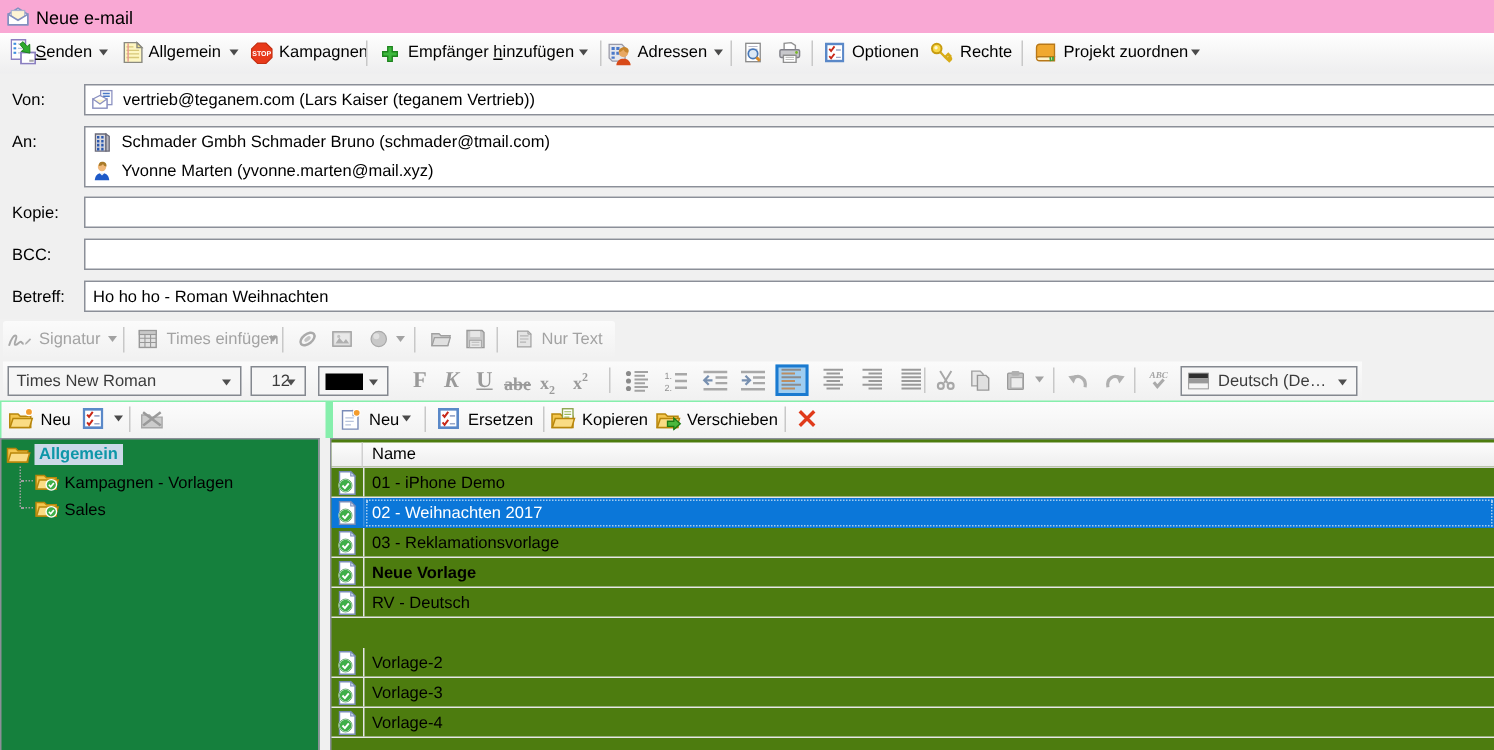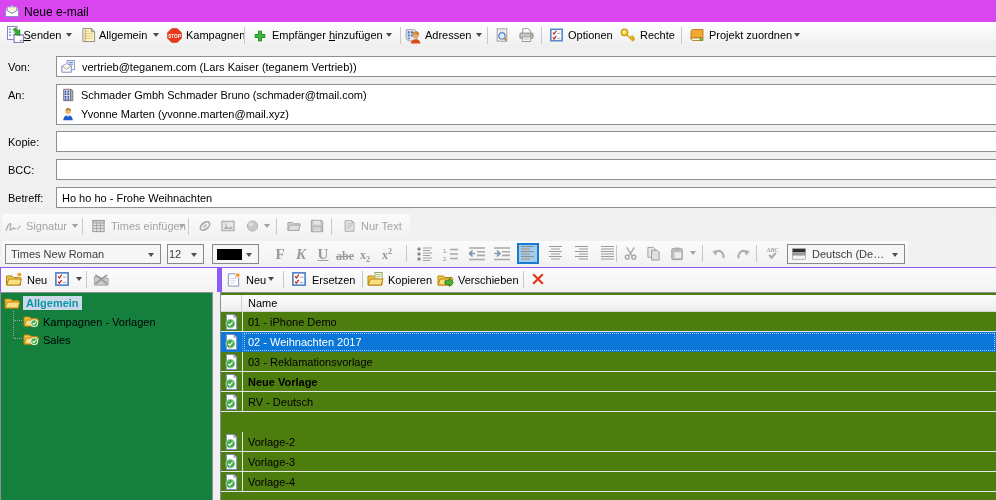--- a/index.html
+++ b/index.html
@@ -1,18 +1,18 @@
 <!DOCTYPE html>
 <html><head>
 <meta charset="utf-8">
 <style>
 * { margin:0; padding:0; box-sizing:border-box; }
 html,body { width:996px; height:500px; overflow:hidden; background:#f0f0f0;
   font-family:"Liberation Sans", sans-serif; font-size:11px; color:#000; }
-#titlebar { position:absolute; left:0; top:0; width:996px; height:22px; background:#d946ef;padding-left:16px; }
+#titlebar { position:absolute; left:0; top:0; width:996px; height:22px; background:#f9a8d4;padding-left:16px; }
 #toolbar1 { position:absolute; left:0; top:22px; width:996px; height:27px;
   background:linear-gradient(#ffffff,#f6f6f6 50%,#eeeeef); }
 .arr { width:0; height:0; border-left:3.5px solid transparent; border-right:3.5px solid transparent;
   border-top:4px solid #4a4a4a; }
 .arr.gray { border-top-color:#a2a2a2; }
 .vsep { width:1px; height:17px; background:#c8c8c8; }
 #formarea { position:absolute; left:0; top:49px; width:996px; height:164px; background:#f0f0f0; }
 .flabel { position:absolute; left:8px; }
 .fbox { position:absolute; left:56px; width:941px; background:#fff; border:1px solid #8b8f98; }
 .fbox .line { height:19px; display:flex; align-items:center; }
@@ -20,21 +20,21 @@
 #toolbar2 { position:absolute; left:0; top:213px; width:996px; height:27px; background:#f1f1f1; color:#a3a3a3; }
 #toolbar2 .bg { position:absolute; left:2px; top:1px; width:408px; height:25px;
   background:linear-gradient(#fbfbfb,#f1f1f1); border-radius:2px; }
 #toolbar3 { position:absolute; left:0; top:240px; width:996px; height:27px; background:#f1f1f1; }
 .combo { position:absolute; top:4px; height:20px; background:#f6f6f6; border:1px solid #84888f;
   display:flex; align-items:center; color:#3c3c3c; }
 .combo .carr { position:absolute; right:6px; top:8px; width:0; height:0;
   border-left:3.5px solid transparent; border-right:3.5px solid transparent; border-top:4px solid #4f4f4f; }
 .fmt { position:absolute; top:6px; font-family:"Liberation Serif", serif; font-size:15px;
   color:#9a9a9a; font-weight:bold; width:20px; text-align:center; }
-#panetools { position:absolute; left:0; top:267px; width:996px; height:25px; background:#8b5cf6; }
+#panetools { position:absolute; left:0; top:267px; width:996px; height:25px; background:#86efac; }
 #panetools .bgl { position:absolute; left:1px; top:1px; width:216px; height:24px;
   background:linear-gradient(#fcfcfc,#f2f2f2); }
 #panetools .bgr { position:absolute; left:222px; top:1px; width:774px; height:24px;
   background:linear-gradient(#fcfcfc,#f2f2f2); }
 #treepane { position:absolute; left:0; top:292px; width:213px; height:224px; background:#15803d;
   border:1px solid #8b8f98; border-bottom:none; }
 #listpane { position:absolute; left:220px; top:292px; width:776px; height:208px; background:#4d7c0f;
   border:1px solid #8b8f98; border-right:none; border-bottom:none; }
 #lheader { position:absolute; left:0; top:2px; width:775px; height:17px;
   background:linear-gradient(#fcfcfc,#eeeeee); border-bottom:1px solid #d5d5d5; }
@@ -339,21 +339,21 @@
         </svg>
         <span>Yvonne Marten (yvonne.marten@mail.xyz)</span>
       </div>
   </div>
   <span class="flabel" style="top:87px">Kopie:</span>
   <div class="fbox" style="top:82px; height:21px"></div>
   <span class="flabel" style="top:115px">BCC:</span>
   <div class="fbox" style="top:110px; height:21px"></div>
   <span class="flabel" style="top:143px">Betreff:</span>
   <div class="fbox" style="top:138px; height:21px">
-      <div class="line" style="padding-left:5px">Ho ho ho - Frohe Weihnachten</div>
+      <div class="line" style="padding-left:5px">Ho ho ho - Roman Weihnachten</div>
     </div>
 </div>
 
 <div id="toolbar2">
   <div class="bg"></div>
   <svg class="abs" style="left:5px;top:5px" width="16" height="16">
       <use href="#i-sig"></use>
     </svg>
   <span class="abs" style="left:26px;top:7px">Signatur</span>
   <span class="arr gray abs" style="left:72px;top:11px"></span>
@@ -384,21 +384,21 @@
   <span class="vsep abs" style="left:331px;top:5px"></span>
   <svg class="abs" style="left:343px;top:5px" width="13" height="16">
       <use href="#i-note-gray"></use>
     </svg>
   <span class="abs" style="left:361px;top:7px">Nur Text</span>
 </div>
 
 <div id="toolbar3">
   <span class="abs" style="left:2px;top:1px;width:906px;height:25px;background:linear-gradient(#fbfbfb,#f1f1f1)"></span>
   <div class="combo" style="left:5px;width:156px;padding-left:5px">Times New Roman<span class="carr"></span></div>
-  <div class="combo" style="left:167px;width:37px;padding-left:1px">12<span class="carr"></span></div>
+  <div class="combo" style="left:167px;width:37px;padding-left:13px">12<span class="carr"></span></div>
   <div class="combo" style="left:212px;width:47px">
     <span style="display:inline-block;width:25px;height:11px;background:#000;margin-left:4px"></span>
     <span class="carr"></span>
   </div>
   <span class="fmt" style="left:270px">F</span>
   <span class="fmt" style="left:291px;font-style:italic">K</span>
   <span class="fmt" style="left:313px;text-decoration:underline">U</span>
   <span class="fmt" style="left:335px;font-size:12px;text-decoration:line-through;top:9px">abe</span>
   <span class="fmt" style="left:355px;font-size:12px;top:8px">x<sub style="font-size:8px">2</sub></span>
   <span class="fmt" style="left:377px;font-size:12px;top:7px">x<sup style="font-size:8px">2</sup></span>

